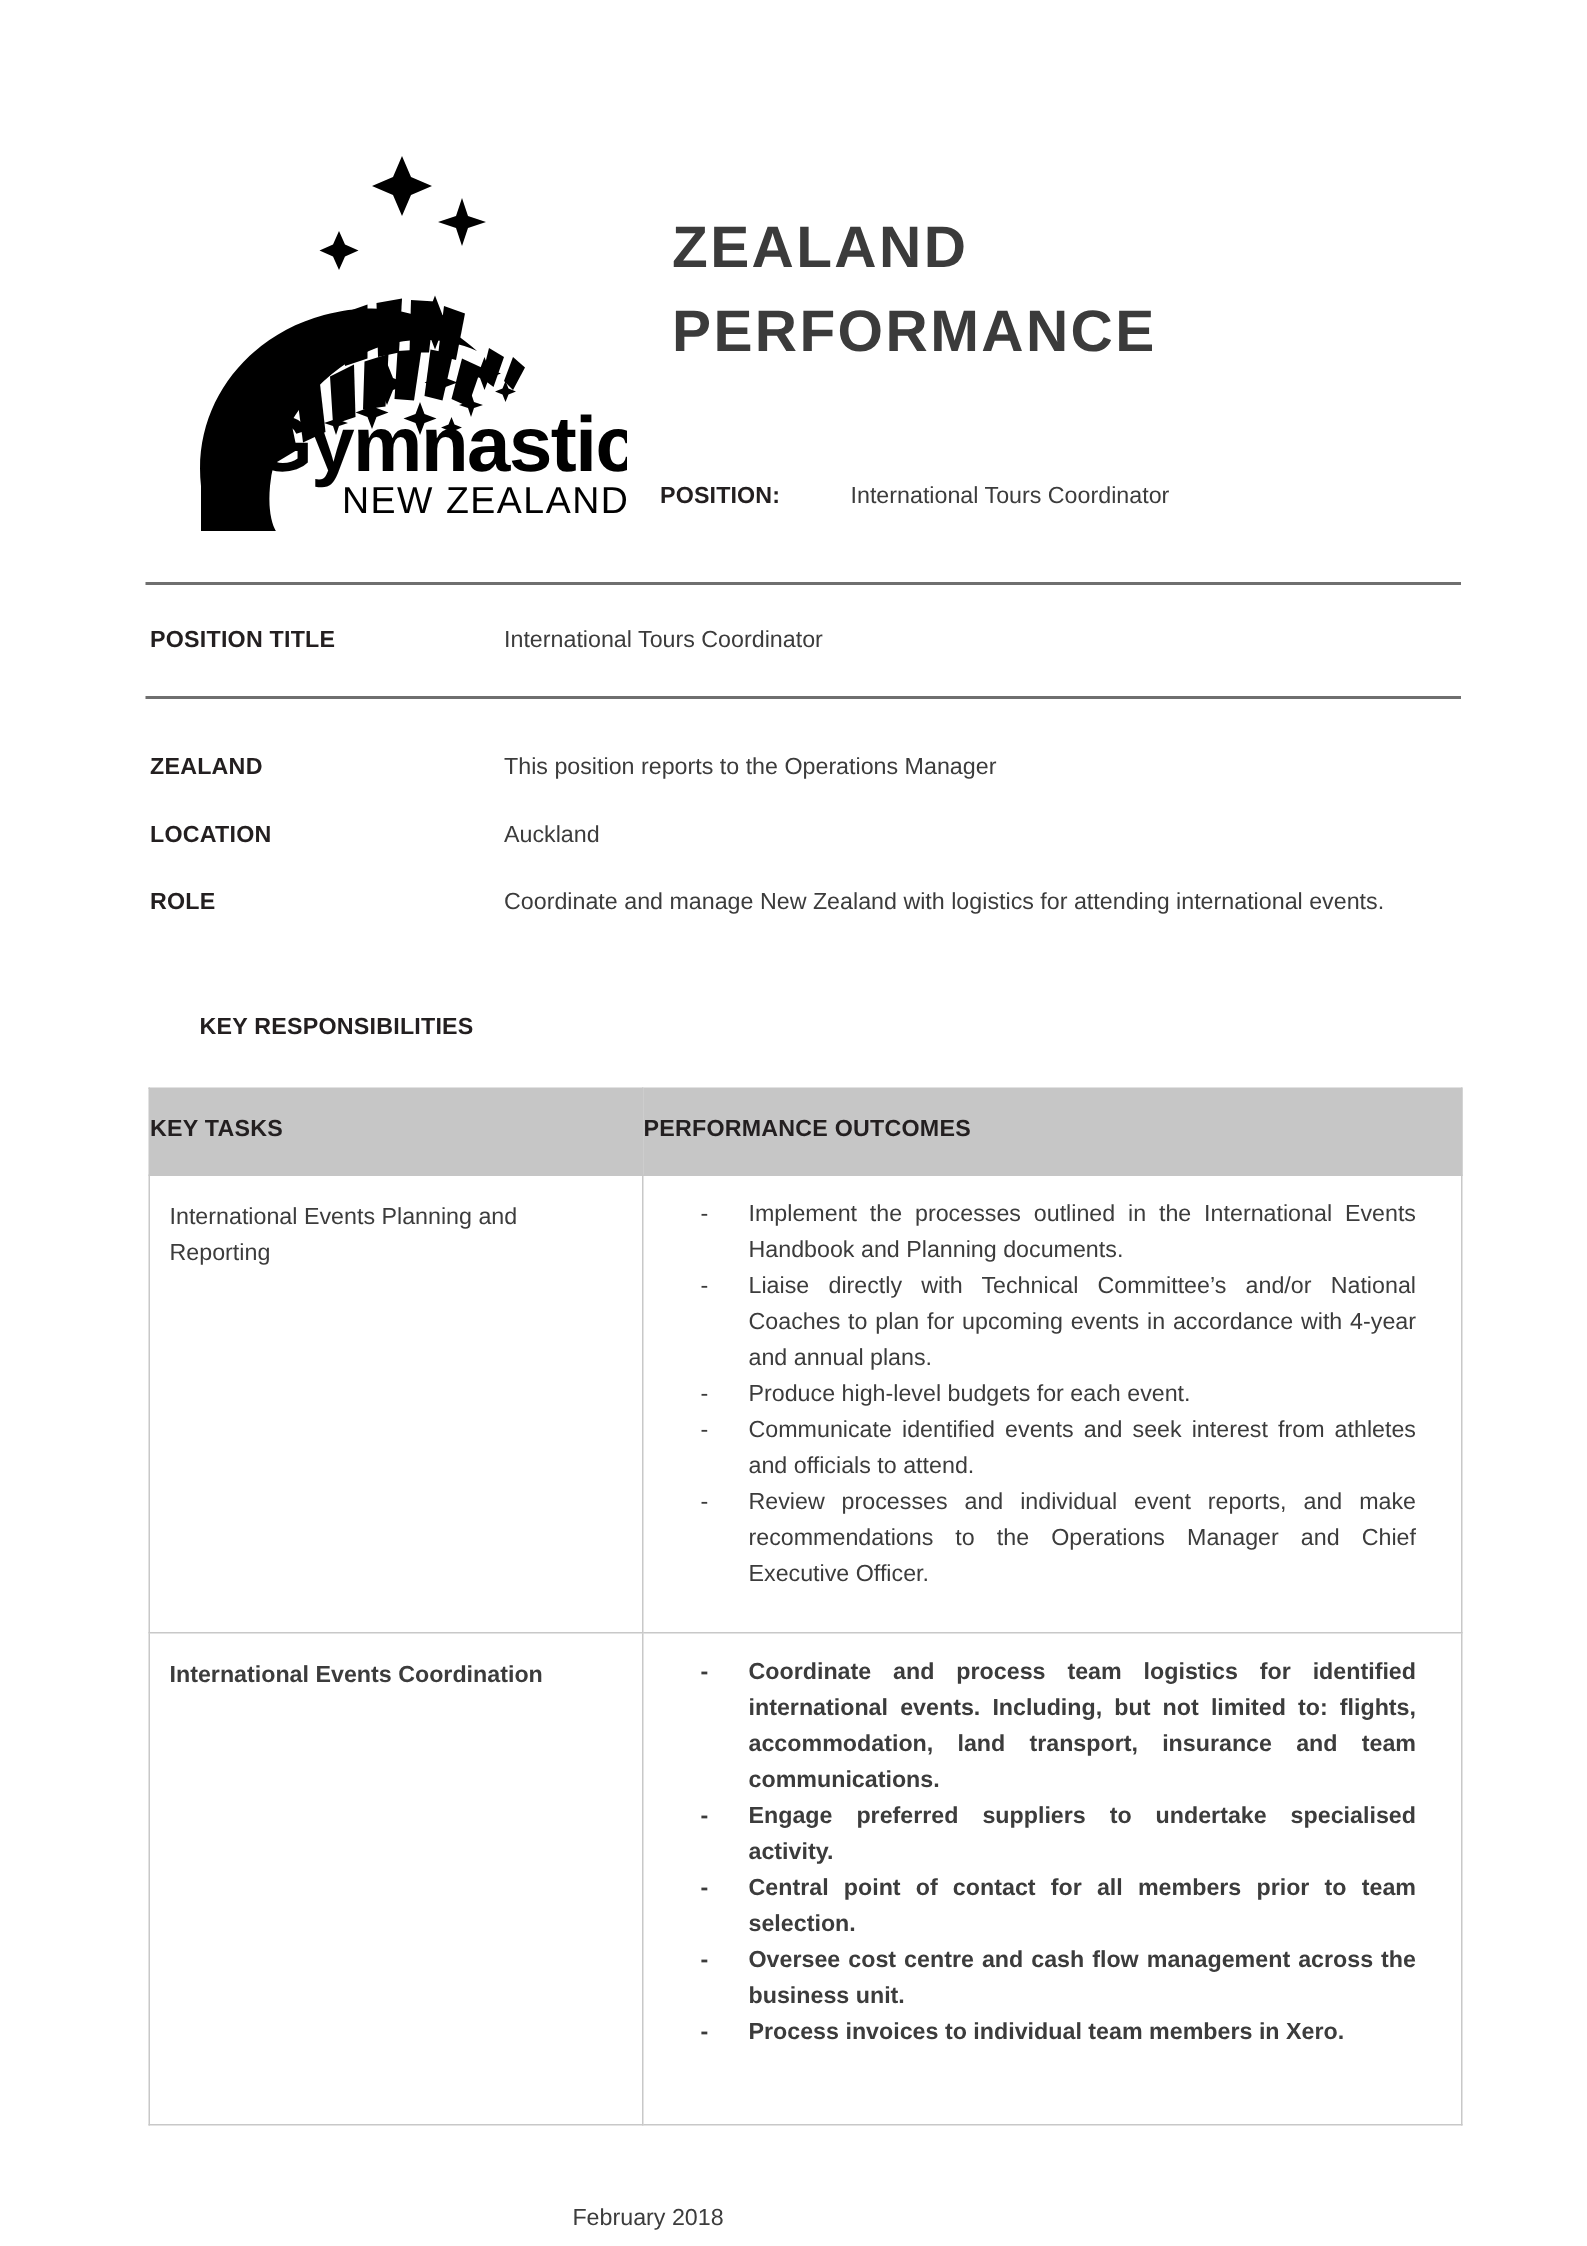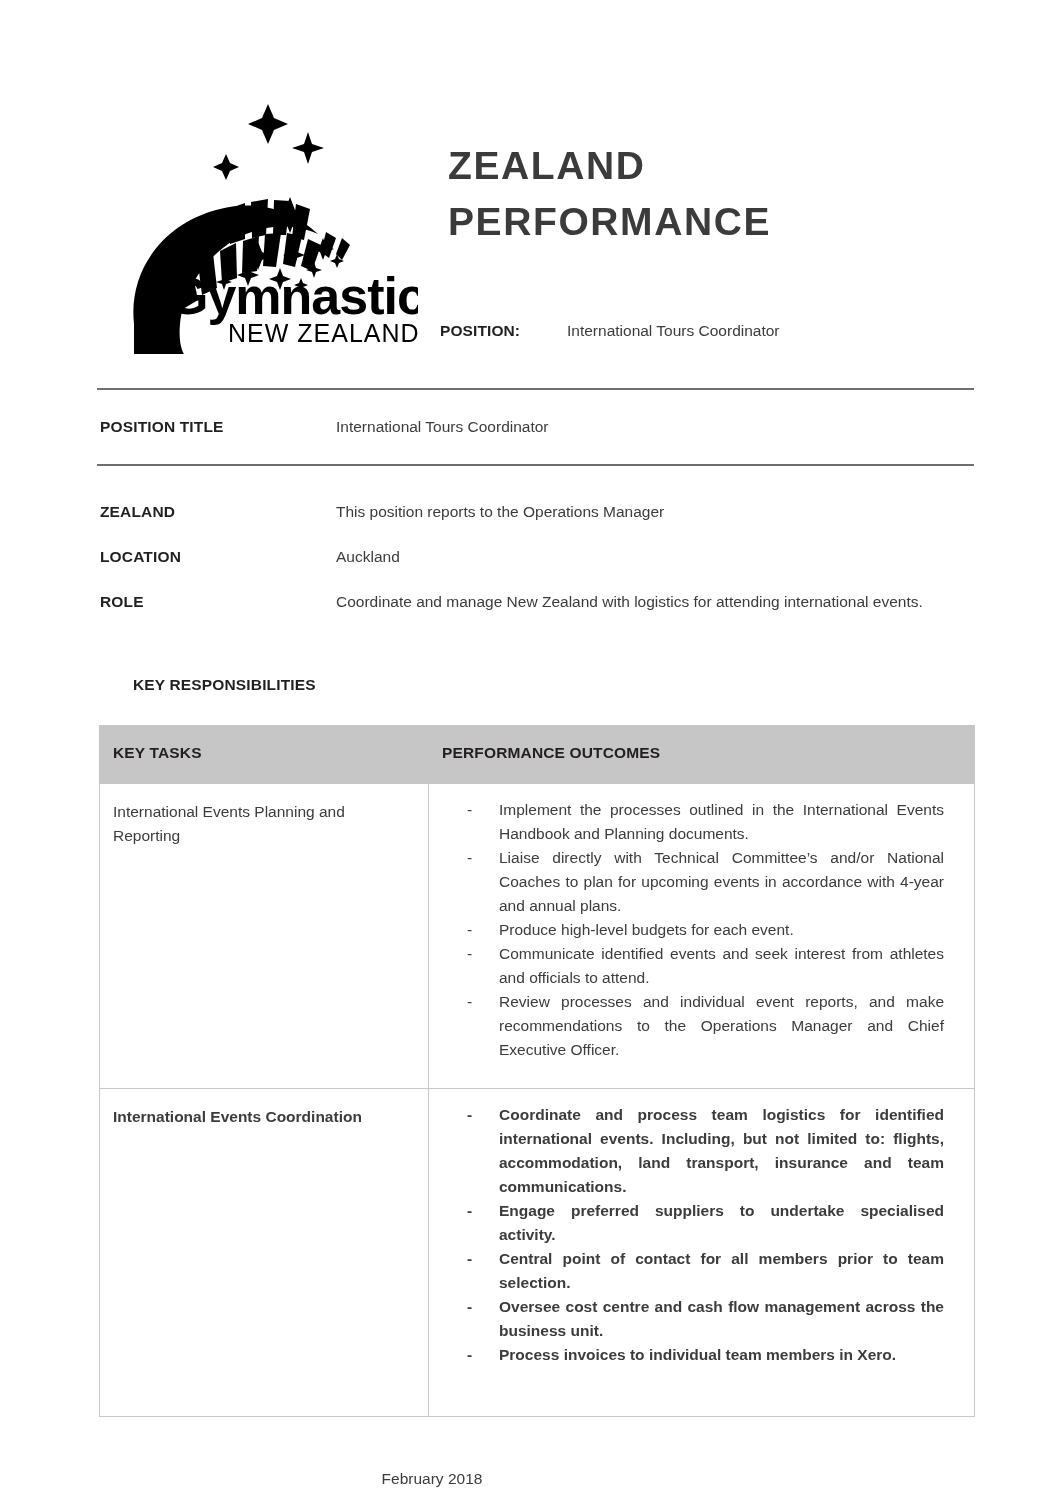--- a/index.html
+++ b/index.html
@@ -152,21 +152,21 @@
   }
   .resp-table th {
     background: #c6c6c6;
     border-color: #c6c6c6;
     height: 58px;
     text-align: left;
     font-size: 15.5px;
     font-weight: bold;
     letter-spacing: 0.15px;
     color: #231f20;
-    padding: 18px 0 0 13px;
+    padding: 18px 0 0 0;
   }
   .col-task { width: 329px; }
   .col-out  { width: 546px; }
 
   td.task-cell {
     padding: 16px 14px 14px 13px;
     font-size: 15.5px;
     line-height: 24px;
     color: #3c3c3c;
   }

